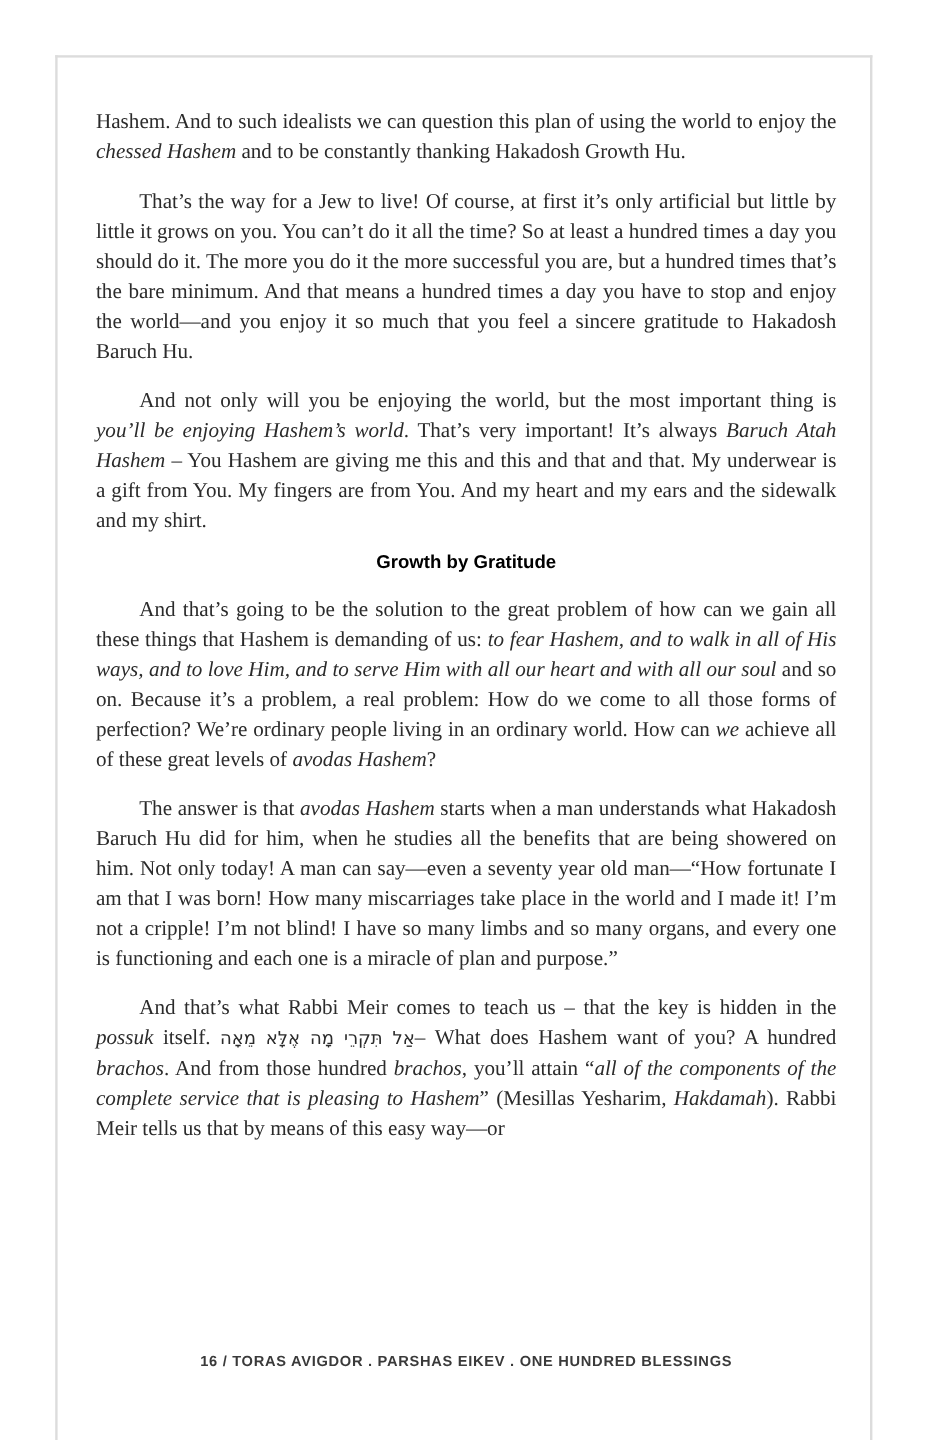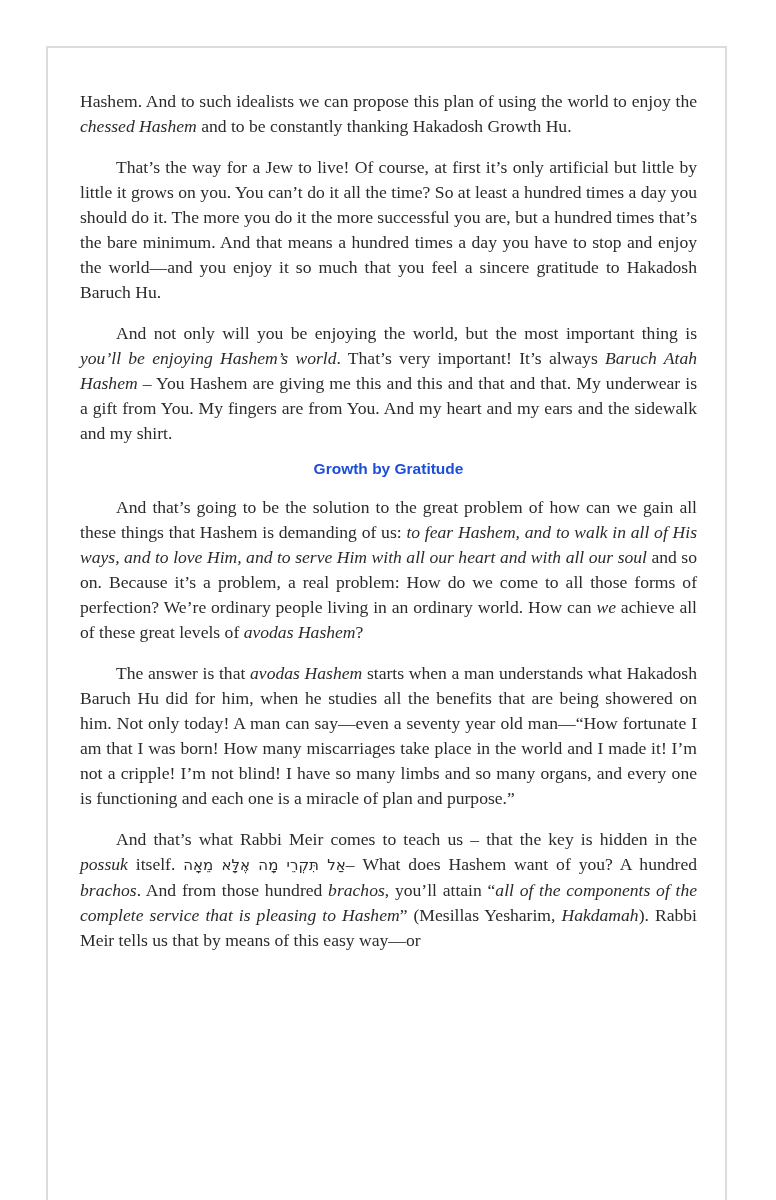--- a/index.html
+++ b/index.html
@@ -52,21 +52,21 @@
     font-family: "DejaVu Sans", sans-serif;
     font-size: 15px;
     direction: rtl;
     unicode-bidi: isolate;
   }
   .section-heading {
     font-family: "Liberation Sans", "DejaVu Sans", sans-serif;
     font-weight: bold;
     font-size: 15.5px;
     text-align: center;
-    color: #1d4ed8;
+    color: #000000;
     margin: 13px 0 12px 0;
     line-height: 20px;
     text-indent: 0;
   }
   .footer {
     position: absolute;
     left: 0;
     width: 681px;
     top: 1079px;
     text-align: center;
@@ -75,21 +75,22 @@
     font-size: 12.2px;
     letter-spacing: 0.6px;
     color: #3a3a3a;
   }
 </style>
 </head>
 <body>
 
 <div class="page">
   <div class="text-block" id="text-block">
-      <p class="para first"><span>Hashem. And to such idealists we can propose this plan of using the world to enjoy the </span><i>chessed Hashem</i><span> and to be constantly thanking Hakadosh Growth Hu.</span></p>
+      <p class="para first"><span>Hashem. And to such idealists we can question this plan of using the world to enjoy the </span><i>chessed Hashem</i><span> and to be constantly thanking Hakadosh Growth Hu.</span></p>
       <p class="para indent"><span>That’s the way for a Jew to live! Of course, at first it’s only artificial but little by little it grows on you. You can’t do it all the time? So at least a hundred times a day you should do it. The more you do it the more successful you are, but a hundred times that’s the bare minimum. And that means a hundred times a day you have to stop and enjoy the world—and you enjoy it so much that you feel a sincere gratitude to Hakadosh Baruch Hu.</span></p>
       <p class="para indent"><span>And not only will you be enjoying the world, but the most important thing is </span><i>you’ll be enjoying Hashem’s world</i><span>. That’s very important! It’s always </span><i>Baruch Atah Hashem</i><span> – You Hashem are giving me this and this and that and that. My underwear is a gift from You. My fingers are from You. And my heart and my ears and the sidewalk and my shirt.</span></p>
       <div class="section-heading">Growth by Gratitude</div>
       <p class="para indent"><span>And that’s going to be the solution to the great problem of how can we gain all these things that Hashem is demanding of us: </span><i>to fear Hashem, and to walk in all of His ways, and to love Him, and to serve Him with all our heart and with all our soul</i><span> and so on. Because it’s a problem, a real problem: How do we come to all those forms of perfection? We’re ordinary people living in an ordinary world. How can </span><i>we</i><span> achieve all of these great levels of </span><i>avodas Hashem</i><span>?</span></p>
       <p class="para indent"><span>The answer is that </span><i>avodas Hashem</i><span> starts when a man understands what Hakadosh Baruch Hu did for him, when he studies all the benefits that are being showered on him. Not only today! A man can say—even a seventy year old man—“How fortunate I am that I was born! How many miscarriages take place in the world and I made it! I’m not a cripple! I’m not blind! I have so many limbs and so many organs, and every one is functioning and each one is a miracle of plan and purpose.”</span></p>
       <p class="para indent"><span>And that’s what Rabbi Meir comes to teach us – that the key is hidden in the </span><i>possuk</i><span> itself. </span><span class="heb" dir="rtl" lang="he">אַל תִּקְרֵי מָה אֶלָּא מֵאָה</span><span>– What does Hashem want of you? A hundred </span><i>brachos</i><span>. And from those hundred </span><i>brachos</i><span>, you’ll attain “</span><i>all of the components of the complete service that is pleasing to Hashem</i><span>” (Mesillas Yesharim, </span><i>Hakdamah</i><span>). Rabbi Meir tells us that by means of this easy way—or</span></p>
     </div>
+  <div class="footer">16 / TORAS AVIGDOR . PARSHAS EIKEV . ONE HUNDRED BLESSINGS</div>
 </div>
 
 </body></html>

